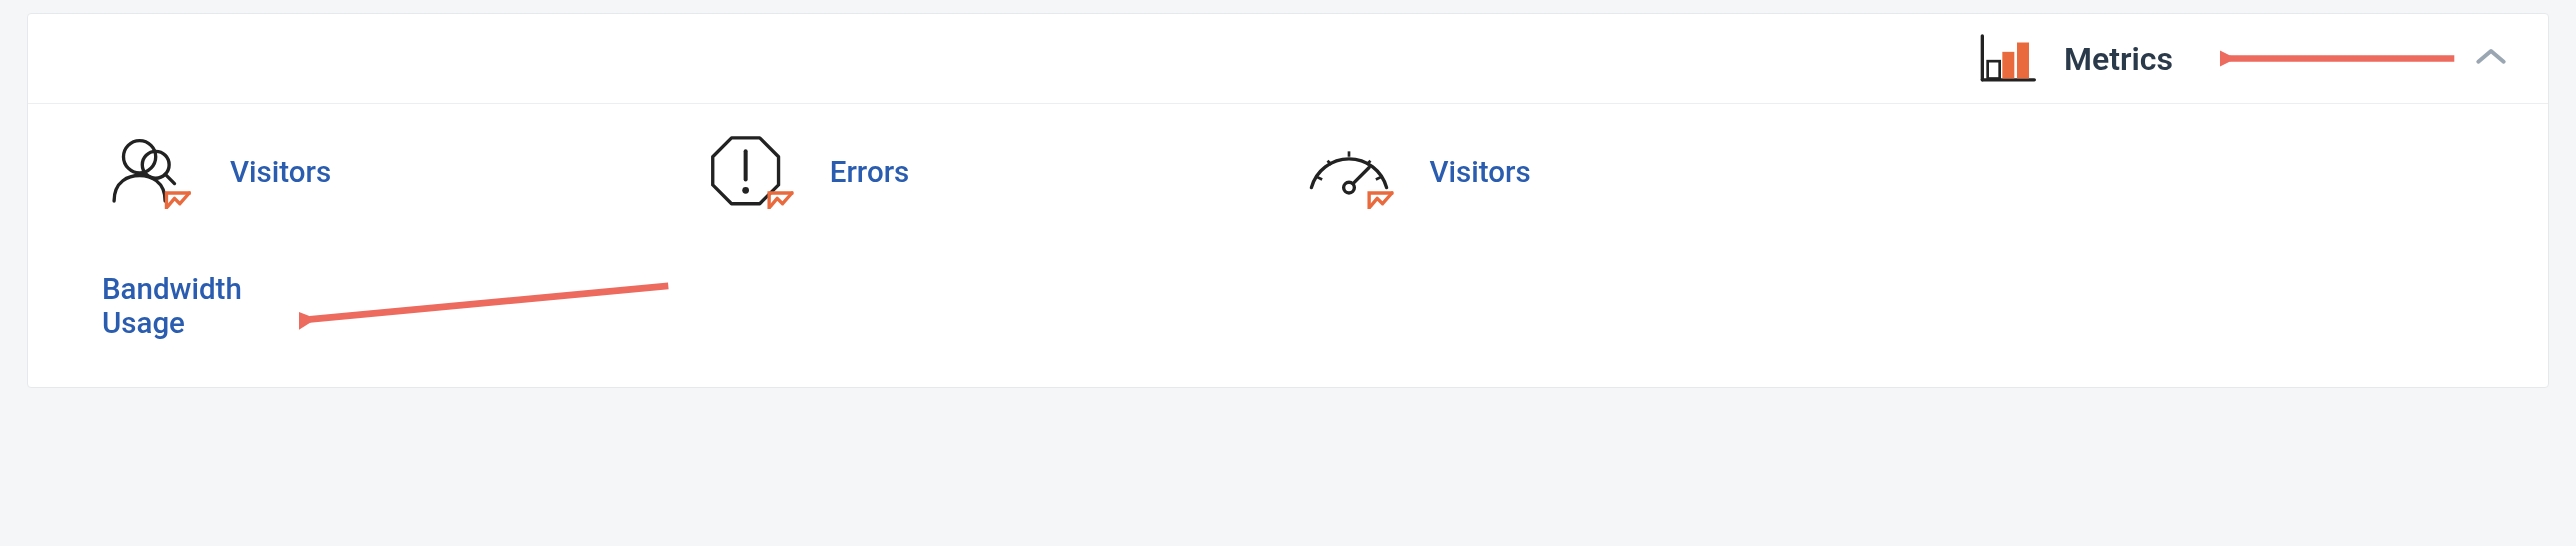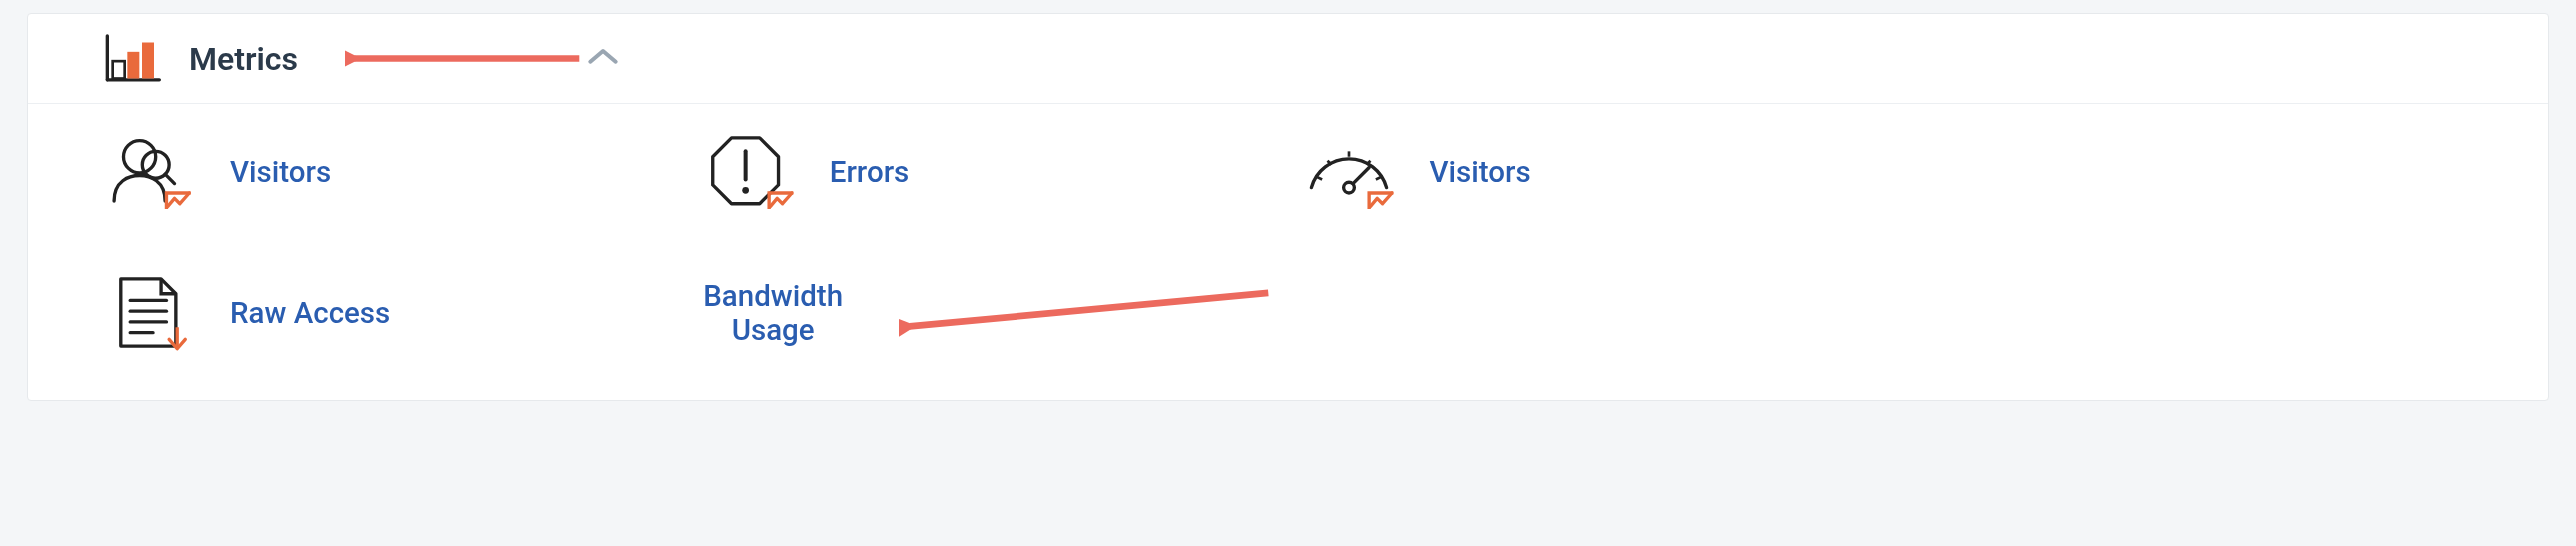--- a/index.html
+++ b/index.html
@@ -15,44 +15,44 @@
   }
   .panel {
     background: #fff;
     border: 0.7px solid #e6e9ec;
     border-radius: 4px;
     width: 100%;
   }
   .panel-header {
     display: flex;
     align-items: center;
-    justify-content: flex-start;
+    justify-content: flex-end;
     padding: 19px 40px 19px 74px;
     border-bottom: 0.7px solid #eceff2;
     position: relative;
+    gap: 13px;
   }
   .panel-header-left {
     display: flex;
     align-items: center;
     gap: 27px;
   }
   .panel-title {
     font-size: 32px;
     font-weight: 600;
     color: #2b3a4a;
   }
   .hdr-icon { width: 60px; height: 51px; }
   .chevron {
     color: #9aa6b2;
   }
   .chevron svg { width: 34px; height: 20px; }
 
   .panel-body {
     padding: 27px 74px 47px 74px;
-    text-align: center;
   }
   .grid {
     display: grid;
     grid-template-columns: repeat(4, 1fr);
     column-gap: 27px;
     row-gap: 60px;
   }
   .item {
     display: flex;
     align-items: center;
@@ -173,37 +173,20 @@
                 <polyline points="0,30 0,6 36,6" fill="none" stroke="#e96a3c" stroke-width="5"></polyline>
                 <polyline points="2,26 12,14 20,22 34,6" fill="none" stroke="#e96a3c" stroke-width="5" stroke-linejoin="round" stroke-linecap="round"></polyline>
               </g>
             </svg>
           </span>
           <span class="item-label">Visitors</span>
         </div>
 
         <div></div>
 
-        <div class="item">
-          <span class="icon-wrap">
-            <svg viewBox="0 0 140 120" width="94" height="81">
-              <path d="M28 10 L88 10 L110 32 L110 110 L28 110 Z" fill="none" stroke="#222" stroke-width="5" stroke-linejoin="round"></path>
-              <path d="M88 10 L88 32 L110 32" fill="none" stroke="#222" stroke-width="5"></path>
-              <line x1="42" y1="42" x2="96" y2="42" stroke="#222" stroke-width="5" stroke-linecap="round"></line>
-              <line x1="42" y1="58" x2="96" y2="58" stroke="#222" stroke-width="5" stroke-linecap="round"></line>
-              <line x1="42" y1="74" x2="96" y2="74" stroke="#222" stroke-width="5" stroke-linecap="round"></line>
-              <line x1="42" y1="90" x2="76" y2="90" stroke="#222" stroke-width="5" stroke-linecap="round"></line>
-              <g transform="translate(96,82)">
-                <line x1="16" y1="0" x2="16" y2="30" stroke="#e96a3c" stroke-width="5"></line>
-                <polyline points="4,18 16,32 28,18" fill="none" stroke="#e96a3c" stroke-width="5" stroke-linecap="round" stroke-linejoin="round"></polyline>
-              </g>
-            </svg>
-          </span>
-          <span class="item-label">Raw Access</span>
-        </div>
 
         <div class="item">
           <span class="item-label">Bandwidth Usage</span>
           <span class="arrow">
             <svg width="376" height="54" viewBox="0 0 560 80">
               <defs>
                 <marker id="ah2" markerWidth="14" markerHeight="14" refX="3" refY="7" orient="auto">
                   <path d="M14 1 L2 7 L14 13 Z" fill="#ec6a5e"></path>
                 </marker>
               </defs>

